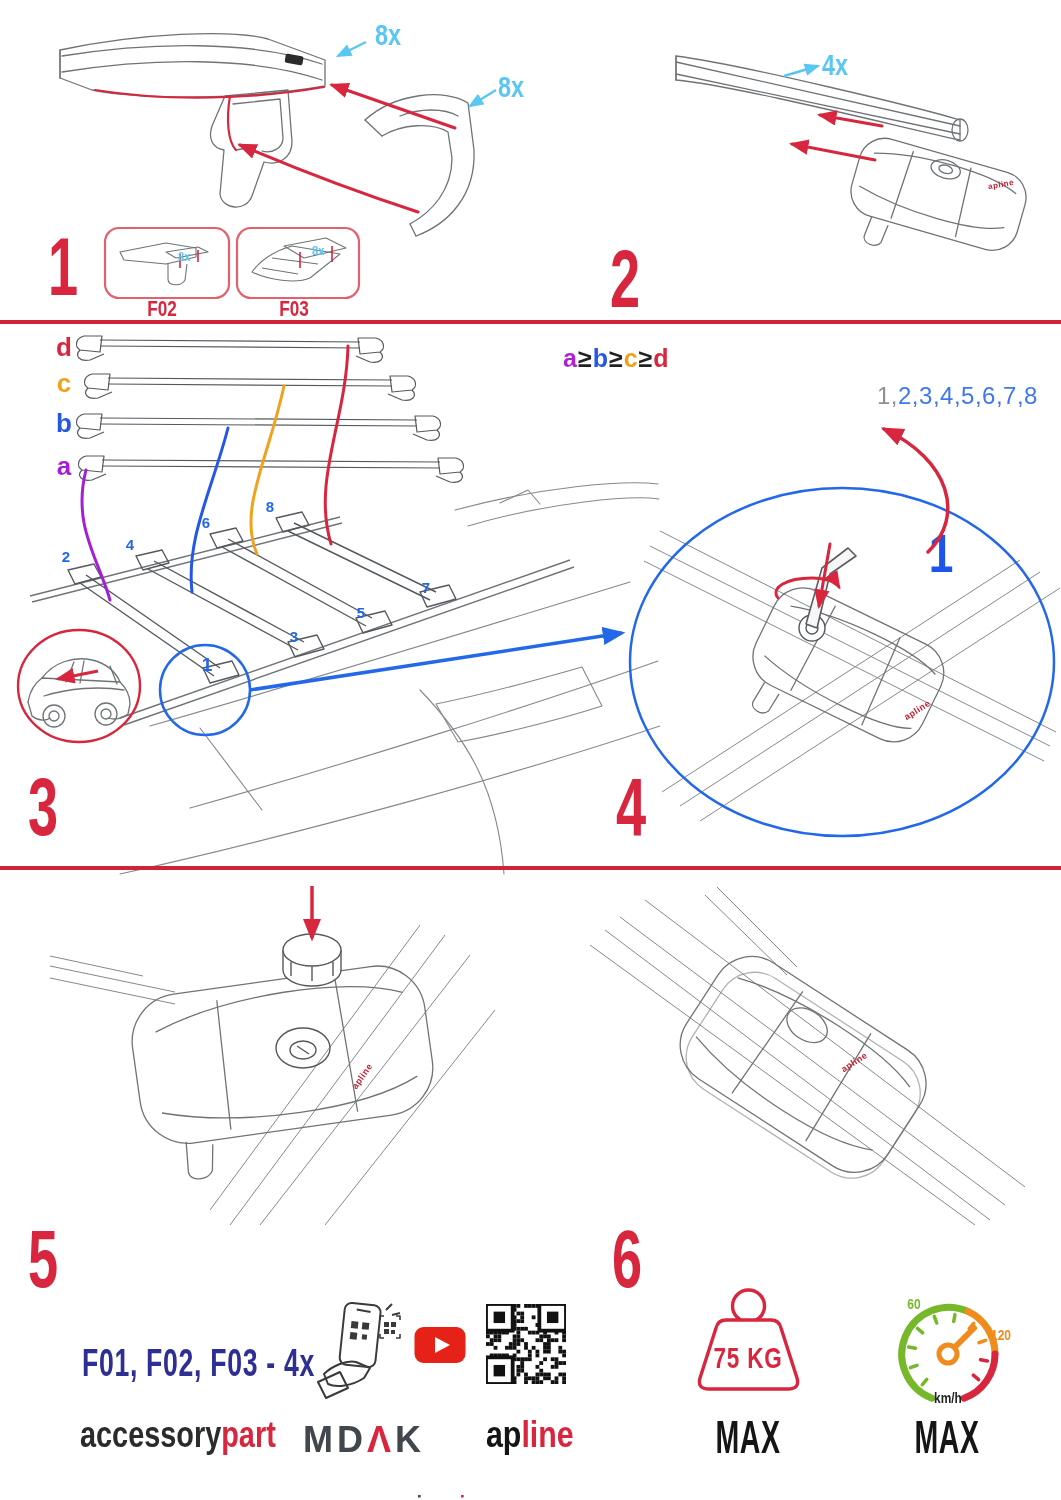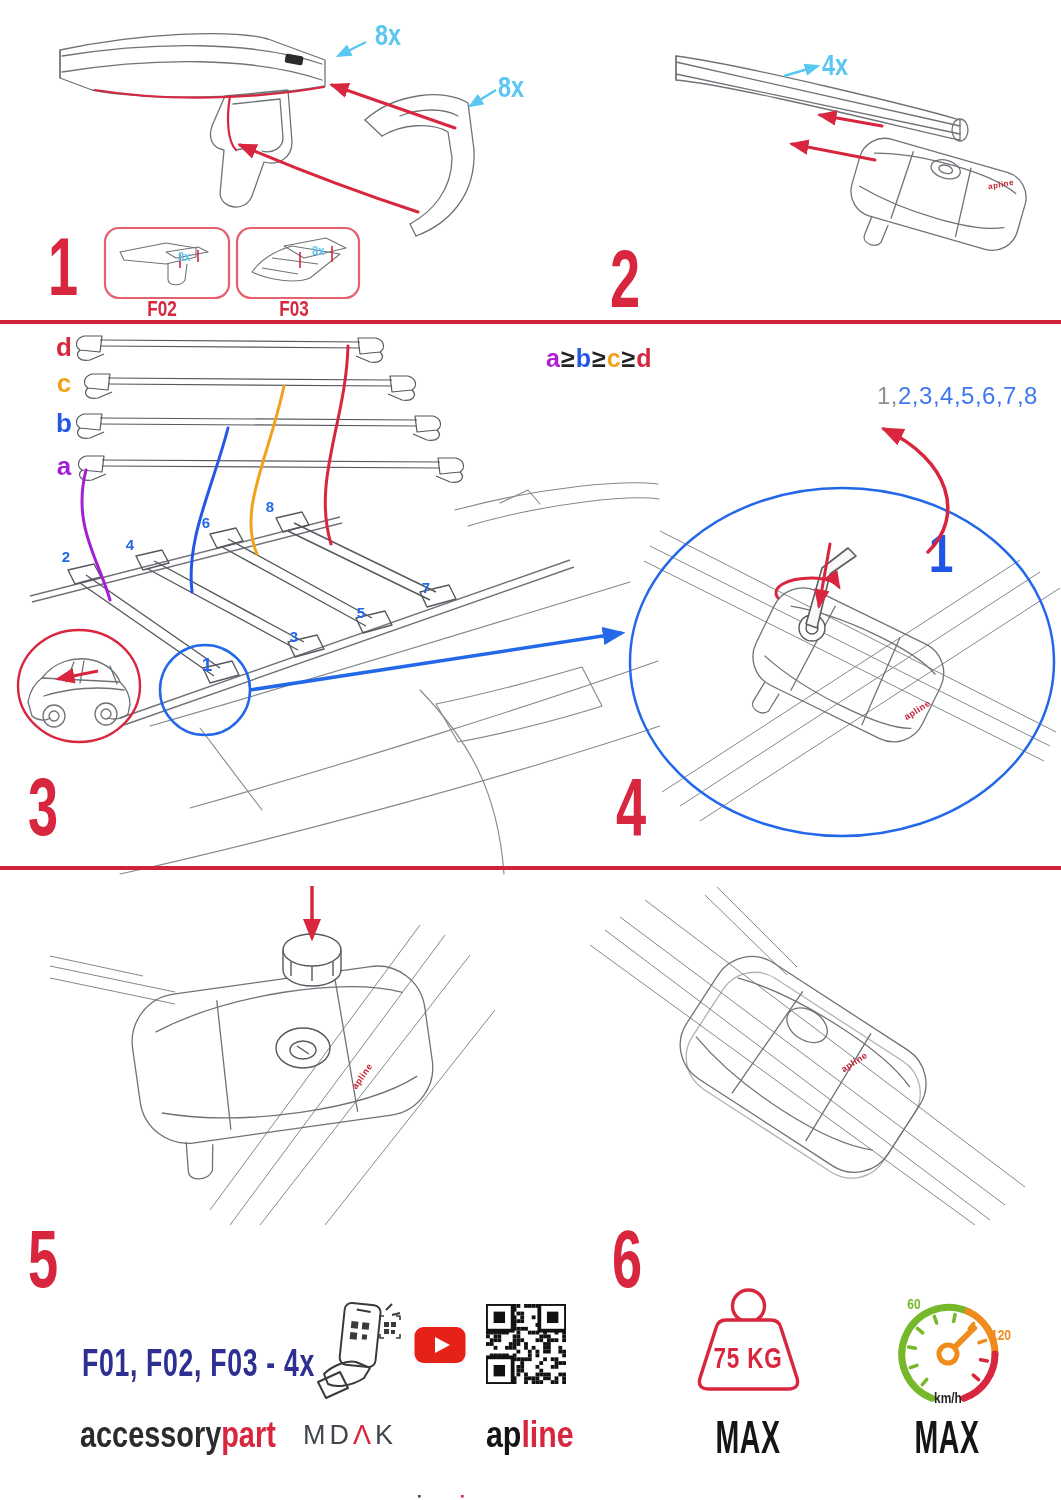--- a/index.html
+++ b/index.html
@@ -13,21 +13,21 @@
   .fcode{color:#d7263d;font-size:22px;font-weight:700;transform:scaleX(0.78);transform-origin:center top;}
   .barletter{font-size:26px;font-weight:700;transform:translate(-50%,-50%);}
   .roofnum{color:#2368e8;font-size:15px;font-weight:700;transform:translate(-50%,-50%);}
   .formula{font-size:25px;font-weight:700;letter-spacing:1px;}
   .seq{font-size:24px;font-weight:400;letter-spacing:0.5px;}
   .callout1{color:#1d55e8;font-size:54px;font-weight:700;transform:translate(-50%,-50%) scaleX(0.82);}
   .brand-sm{color:#c42033;font-size:9px;font-weight:700;letter-spacing:0.5px;}
   .ftext{color:#2d2f92;font-size:38px;font-weight:700;transform:scaleX(0.70);transform-origin:left top;letter-spacing:1px;}
   .logo1{font-size:37px;font-weight:700;transform:scaleX(0.78);transform-origin:left top;letter-spacing:0;}
   .logo1 .dark{color:#2b2b2b}.red{color:#d7263d}
-  .logo2{font-size:27px;font-weight:400;letter-spacing:4px;color:#41474d;text-align:right;}
+  .logo2{font-size:36px;font-weight:700;letter-spacing:4px;color:#41474d;text-align:right;}
   .logo3{font-size:30px;font-weight:400;color:#41474d;letter-spacing:1px;}
   .logo4{font-size:37px;font-weight:700;transform:scaleX(0.82);transform-origin:left top;}
   .logo4 .dark{color:#141414}
   .kg{color:#d7263d;font-size:30px;font-weight:700;transform:translate(-50%,-50%) scaleX(0.75);letter-spacing:1px;}
   .max{color:#151515;font-size:46px;font-weight:700;transform:translate(-50%,0) scaleX(0.62);transform-origin:center top;letter-spacing:1px;}
   .gauge-lo{color:#76b82a;font-size:15px;font-weight:700;transform:translate(-50%,-50%) scaleX(0.8);}
   .gauge-hi{color:#f08c1e;font-size:15px;font-weight:700;transform:translate(-50%,-50%) scaleX(0.8);}
   .kmh{color:#222;font-size:14px;font-weight:700;transform:translate(-50%,-50%) scaleX(0.85);}
   .divider{position:absolute;left:0;width:1061px;height:4px;background:#cf2339;}
   svg{display:block;}
@@ -155,21 +155,21 @@
       <path d="M102,130 L440,132 M102,136 L440,138"></path>
       <path d="M86,126 C78,128 76,136 82,140 L102,142 L104,126 Z M82,140 C76,146 82,152 92,150 L106,144"></path>
       <path d="M456,128 C464,130 466,138 460,142 L440,144 L438,128 Z M460,142 C466,148 460,154 450,152 L436,146"></path>
     </g>
   </svg>
   <span class="t barletter" style="left:64px;top:347px;color:#d7263d">d</span>
   <span class="t barletter" style="left:64px;top:383px;color:#f0a21c">c</span>
   <span class="t barletter" style="left:64px;top:423px;color:#2457e6">b</span>
   <span class="t barletter" style="left:64px;top:466px;color:#a21fd6">a</span>
 
-  <div class="t formula" style="left:546px;top:346px">
+  <div class="t formula" style="left:563px;top:346px">
     <span style="color:#b01fd6">a</span><span style="color:#222">≥</span><span style="color:#2457e6">b</span><span style="color:#222">≥</span><span style="color:#f0a21c">c</span><span style="color:#222">≥</span><span style="color:#d7263d">d</span>
   </div>
 
   <div class="t seq" style="left:877px;top:384px">
     <span style="color:#8a9096">1,</span><span style="color:#3e78ee">2,3,4,5,6,7,8</span>
   </div>
 
   <svg class="abs" style="left:0;top:478px" width="660" height="400" viewBox="0 0 660 400">
     <g stroke="#84888d" stroke-width="1.1" fill="none" stroke-linejoin="round" stroke-linecap="round">
 

